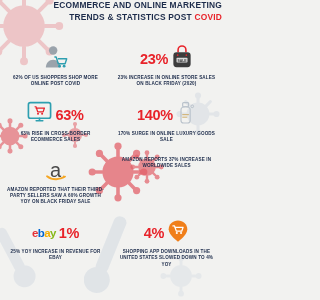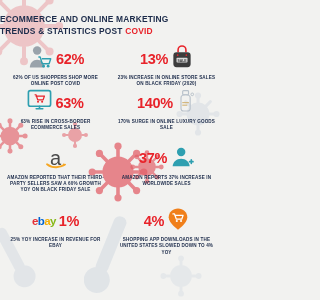--- a/index.html
+++ b/index.html
@@ -10,22 +10,22 @@
     position:relative;
   }
   #page{position:absolute;inset:0;overflow:hidden;}
 
   
   .virus{position:absolute;pointer-events:none;}
   .virus svg{display:block;}
 
   
   .title-wrap{
-    position:absolute;left:0;top:14px;width:222px;
-    text-align:left;z-index:5;
+    position:absolute;left:0;top:0;width:222px;
+    text-align:right;z-index:5;
   }
   .title-line{
     font-size:8.4px;font-weight:bold;letter-spacing:.2px;
     color:#1c2b4a;line-height:11.5px;margin:0;
   }
   .covid-word{color:#e8232a;}
 
   
   .grid{position:absolute;left:0;top:44px;width:222px;z-index:4;}
   .row{display:flex;width:222px;}
@@ -266,45 +266,44 @@
               </g>
               <g fill="none" stroke="#2e9fb0" stroke-width="1.7" stroke-linejoin="round">
                 <path d="M14 16h2.2l2.6 8.3h8.4l2-6.1H18.3"></path>
               </g>
               <g fill="#2e9fb0">
                 <circle cx="20.4" cy="27.3" r="1.7"></circle>
                 <circle cx="26" cy="27.3" r="1.7"></circle>
               </g>
             </svg>
           </span>
-          <span class="pct">62%</span>
         </div>
         <div class="caption">62% OF US SHOPPERS SHOP MORE ONLINE POST COVID</div>
       </div>
 
       <div class="cell">
         <div class="statline">
-          <span class="pct">13%</span>
+          <span class="pct">23%</span>
           <span class="icon">
             <svg width="22" height="24" viewBox="0 0 28 30">
               <path d="M9 9V6a5 5 0 0 1 10 0v3" fill="none" stroke="#e8232a" stroke-width="2"></path>
               <rect x="3" y="9" width="22" height="19" rx="4" fill="#3c3c3c"></rect>
               <rect x="7" y="16" width="14" height="6" rx="1" fill="#d9d9d9"></rect>
               <text x="14" y="21" font-size="4.4" fill="#3c3c3c" text-anchor="middle" font-family="Liberation Sans, sans-serif" font-weight="bold">SALE</text>
               <circle cx="8.5" cy="12.5" r="1.1" fill="#e8232a"></circle>
               <circle cx="19.5" cy="12.5" r="1.1" fill="#e8232a"></circle>
             </svg>
           </span>
         </div>
         <div class="caption">23% INCREASE IN ONLINE STORE SALES ON BLACK FRIDAY (2020)</div>
       </div>
 
     </div>
 
-    <div class="row" style="margin-top:0;">
+    <div class="row" style="margin-top:12px;">
 
       <div class="cell">
         <div class="statline">
           <span class="icon">
             <svg width="25" height="23" viewBox="0 0 30 28">
               <rect x="1.5" y="2" width="27" height="19" rx="2.5" fill="none" stroke="#2e9fb0" stroke-width="2"></rect>
               <path d="M11 24h8M15 21v3" stroke="#2e9fb0" stroke-width="2" fill="none" stroke-linecap="round"></path>
               <g fill="none" stroke="#e8232a" stroke-width="1.5" stroke-linejoin="round">
                 <path d="M9 7h1.8l2 6.2h6.6l1.6-4.6H10.2"></path>
               </g>
@@ -343,35 +342,20 @@
             <svg class="amazon-swoosh" width="20" height="7" viewBox="0 0 20 7">
               <path d="M1 2.2c5 4 13 4 18 .4" fill="none" stroke="#f5a623" stroke-width="1.8" stroke-linecap="round"></path>
               <path d="M17 1.2l2.2 1.6-2 1.8z" fill="#f5a623"></path>
             </svg>
           </span>
         </div>
         <div class="caption">AMAZON REPORTED THAT THEIR THIRD-PARTY SELLERS SAW A 60% GROWTH YOY ON BLACK FRIDAY SALE</div>
       </div>
 
       <div class="cell">
-        <div class="statline">
-          <span class="pct">37%</span>
-          <span class="icon">
-            <svg width="24" height="22" viewBox="0 0 28 26">
-              <g fill="#2e9fb0">
-                <circle cx="13" cy="7" r="5"></circle>
-                <path d="M3 24c0-5 4.5-9 10-9s10 4 10 9z"></path>
-              </g>
-              <g fill="#2e9fb0">
-                <rect x="22" y="17.5" width="6" height="2" rx="1"></rect>
-                <rect x="24" y="15.5" width="2" height="6" rx="1"></rect>
-              </g>
-            </svg>
-          </span>
-        </div>
         <div class="caption">AMAZON REPORTS 37% INCREASE IN WORLDWIDE SALES</div>
       </div>
 
     </div>
 
     <div class="row" style="margin-top:12px;">
 
       <div class="cell">
         <div class="statline">
           <span class="ebay-mark">

